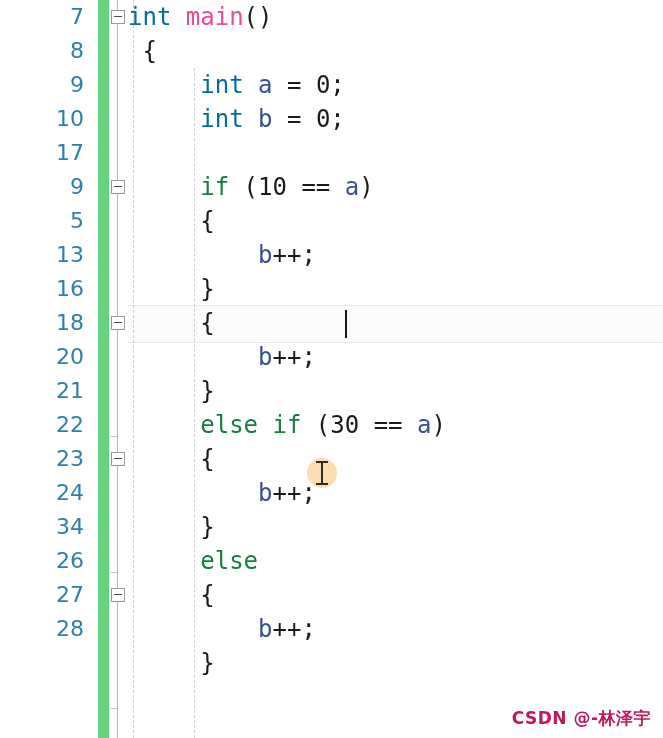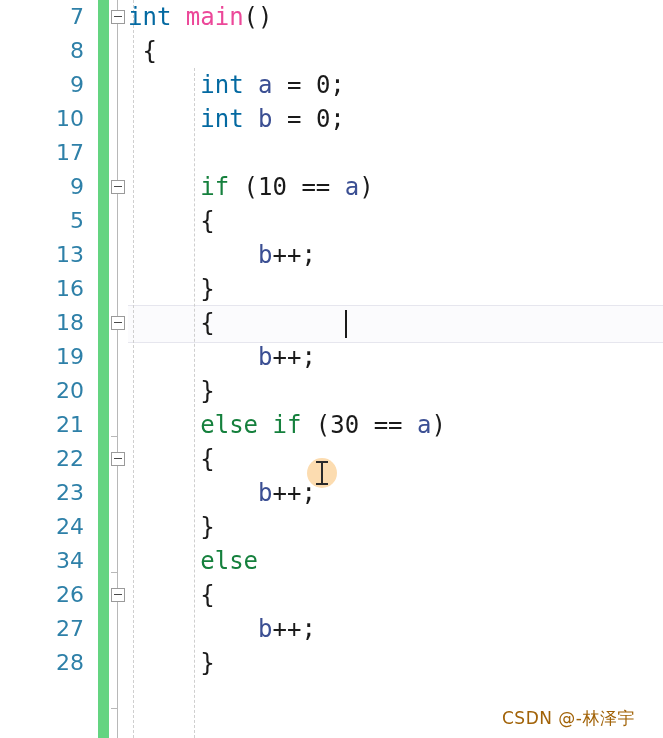--- a/index.html
+++ b/index.html
@@ -182,28 +182,29 @@
     width: 12px;
     height: 2px;
     background: #2a2a2a;
   }
   .pointer-ibeam .cap-top { top: 0px; }
   .pointer-ibeam .cap-bot { top: 22px; }
 
   
   .watermark {
     position: absolute;
-    right: 28px;
+    right: 12px;
     bottom: 8px;
     font-family: "DejaVu Sans", sans-serif;
     font-size: 17px;
-    color: #a16207;
+    color: #be185d;
     letter-spacing: 0.5px;
     z-index: 10;
     user-select: none;
+    font-weight: bold;
   }
 </style>
 </head>
 <body>
 
 <div id="editor">
 
   <div class="active-line-band" style="top: 305px;"></div>
 
   <div class="indent-guide" id="guide-1" style="left: 133.058px; height: 738px;"></div>
@@ -214,21 +215,20 @@
         <div class="lnum">7</div>
         <div class="lnum">8</div>
         <div class="lnum">9</div>
         <div class="lnum">10</div>
         <div class="lnum">17</div>
         <div class="lnum">9</div>
         <div class="lnum">5</div>
         <div class="lnum">13</div>
         <div class="lnum">16</div>
         <div class="lnum">18</div>
-        <div class="lnum">19</div>
         <div class="lnum">20</div>
         <div class="lnum">21</div>
         <div class="lnum">22</div>
         <div class="lnum">23</div>
         <div class="lnum">24</div>
         <div class="lnum">34</div>
         <div class="lnum">26</div>
         <div class="lnum">27</div>
         <div class="lnum">28</div>
       </div>

